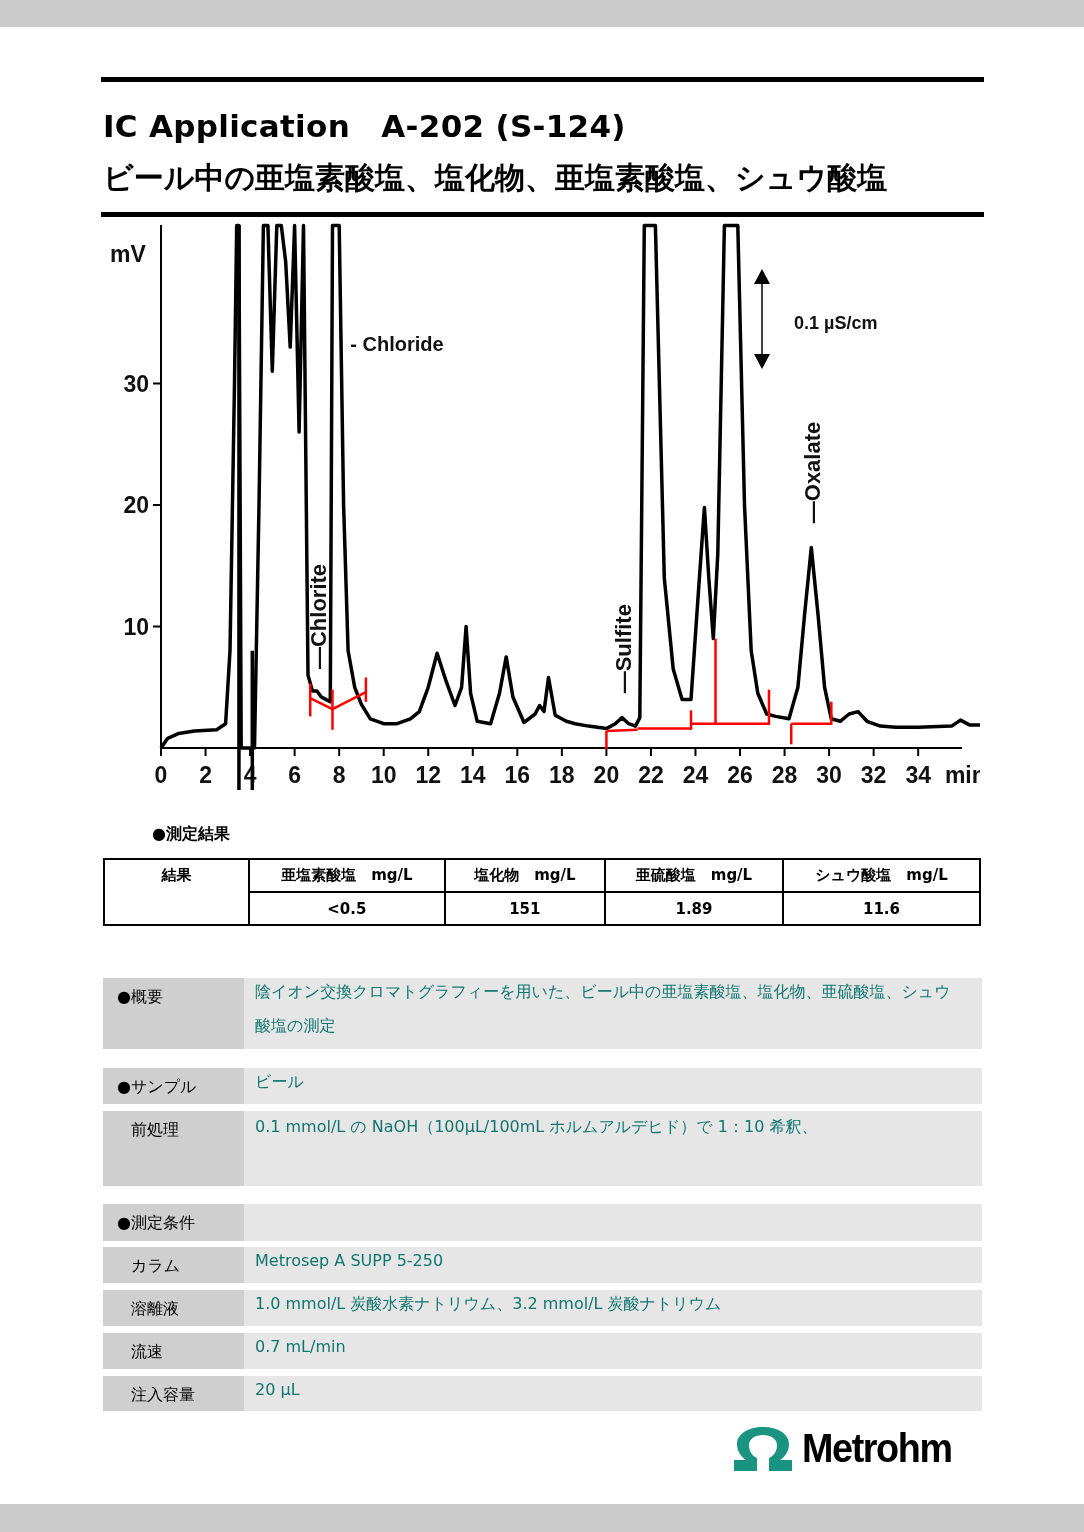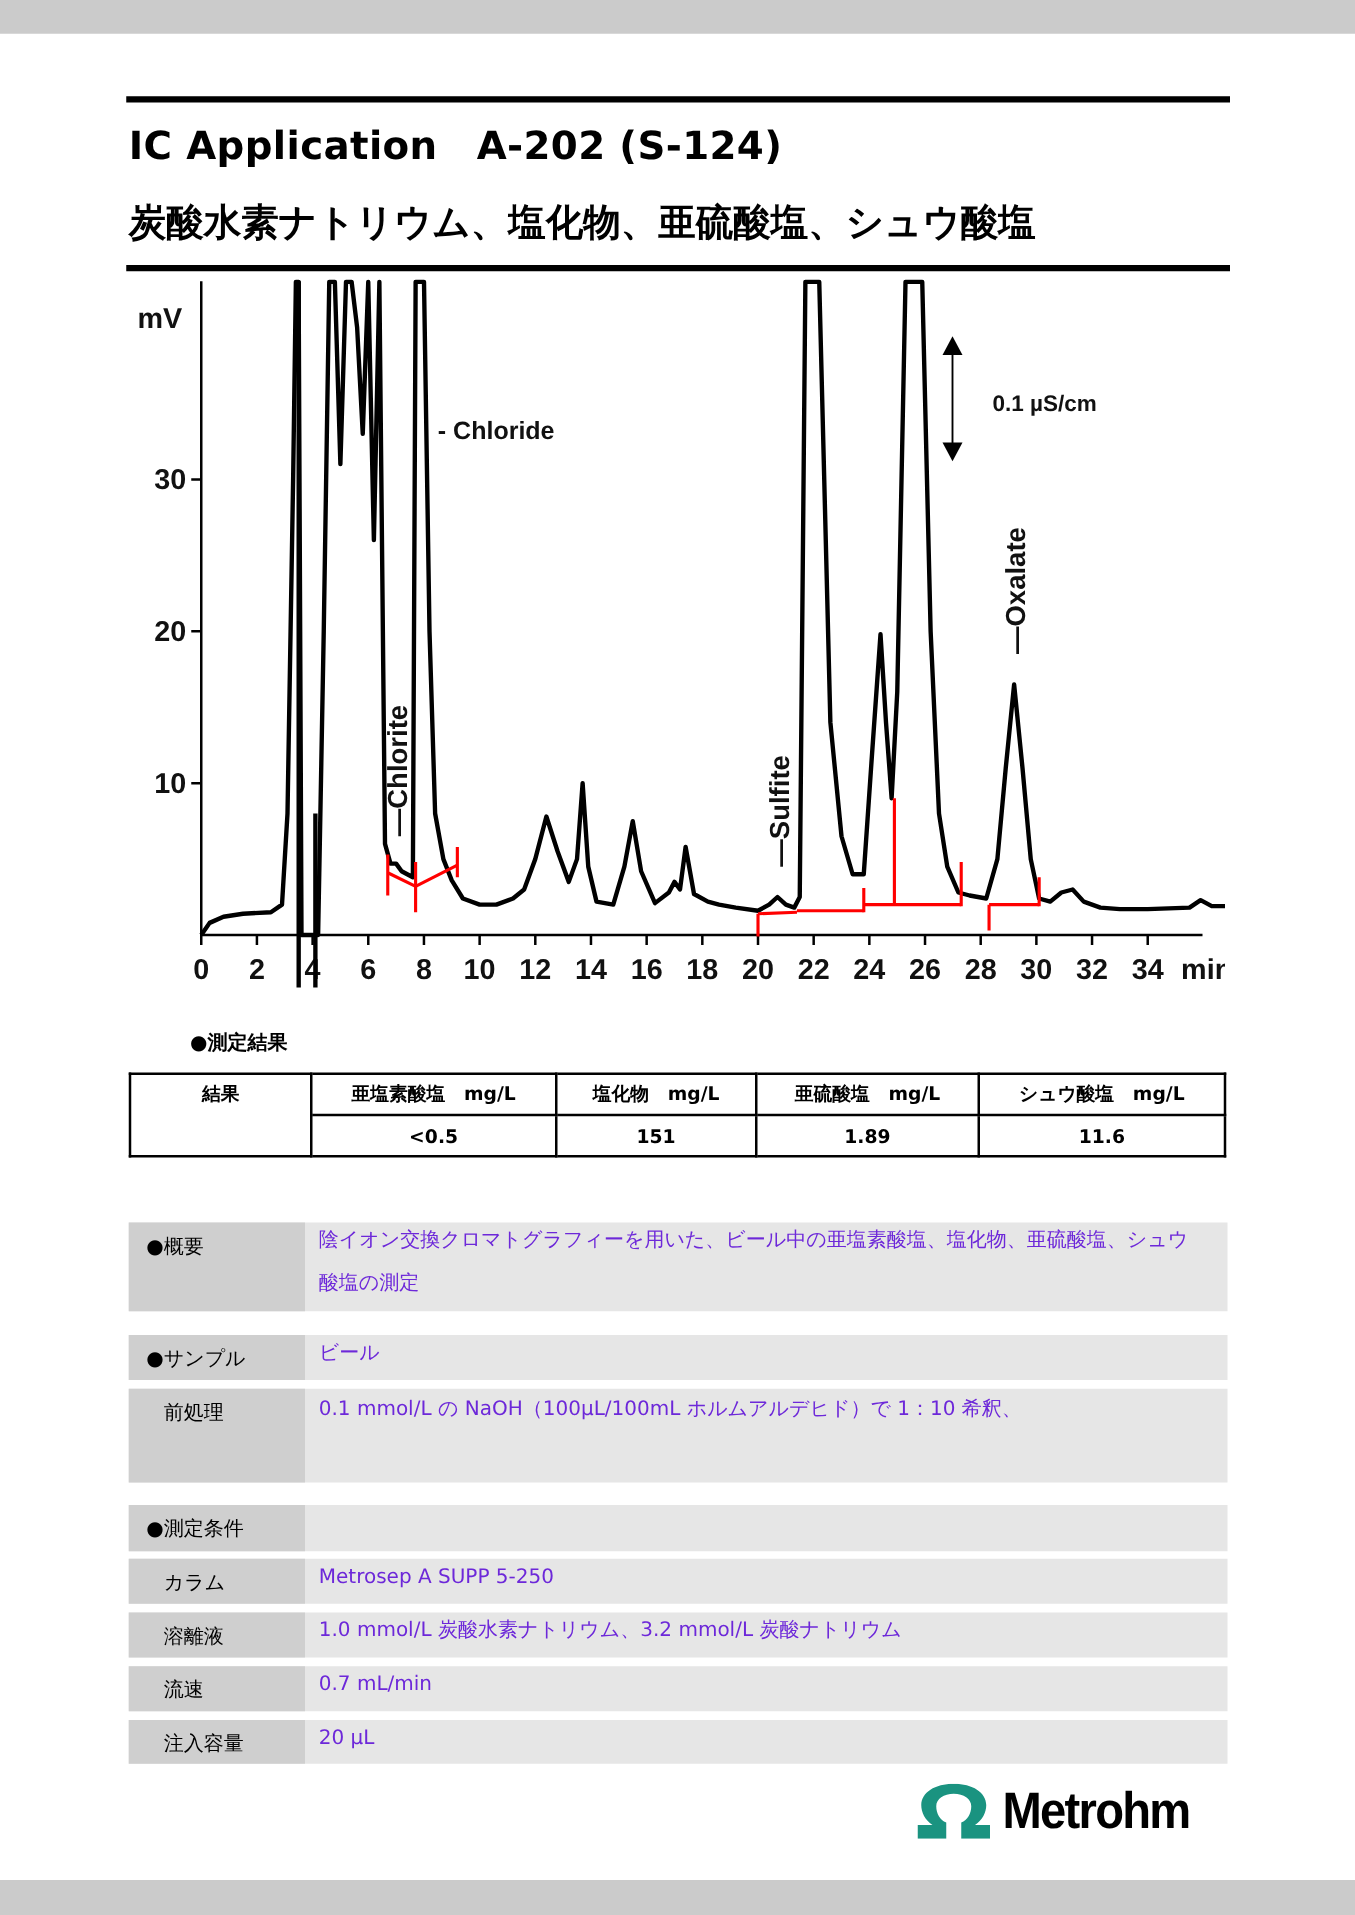--- a/index.html
+++ b/index.html
@@ -1,42 +1,42 @@
 <!DOCTYPE html>
 <html><head>
 <meta charset="utf-8">
 <style>
   * { box-sizing: border-box; margin: 0; padding: 0; }
   html, body { width: 1084px; height: 1532px; background: #ffffff; overflow: hidden; }
   body { position: relative; font-family: "DejaVu Sans", sans-serif; color: #000; }
   .band-top { position: absolute; left: 0; top: 0; width: 1084px; height: 27px; background: #cbcbcb; }
   .band-bottom { position: absolute; left: 0; top: 1504px; width: 1084px; height: 28px; background: #cbcbcb; }
   .rule { position: absolute; left: 101px; width: 883px; height: 5px; background: #000; }
-  .title1 { position: absolute; left: 103px; top: 96px; font-size: 31px; font-weight: bold; letter-spacing: 0.3px; white-space: pre; text-align: right; }
+  .title1 { position: absolute; left: 103px; top: 106px; font-size: 31px; font-weight: bold; letter-spacing: 0.3px; white-space: pre; text-align: right; }
   .title2 { position: absolute; left: 103px; top: 158px; font-size: 30px; font-weight: bold; white-space: nowrap; }
   .chart { position: absolute; left: 100px; top: 222px; width: 880px; height: 580px; }
   .section-head { position: absolute; left: 104px; top: 824px; font-size: 16px; font-weight: bold; margin-left: 48px; }
   table.results { position: absolute; left: 103px; top: 858px; width: 878px; border-collapse: collapse; font-size: 15px; }
   table.results td { border: 2px solid #000; text-align: center; height: 33px; padding: 0 16px; font-weight: bold; }
   table.results td.hdr-label { vertical-align: top; padding-top: 6px; width: 145px; }
   .info-row { position: absolute; left: 103px; width: 879px; display: flex; background: #e6e6e6; }
   .info-row .lbl { width: 141px; background: #cfcfcf; font-weight: normal; font-size: 16px; padding: 9px 0 0 14px; }
   .info-row .lbl.indent { padding-left: 28px; }
-  .info-row .val { flex: 1; padding: 9px 0 0 11px; font-size: 16px; line-height: 34px; margin-top: -9px; padding-top: 6px; color: #6d28d9; }
+  .info-row .val { flex: 1; padding: 9px 0 0 11px; font-size: 16px; line-height: 34px; margin-top: -9px; padding-top: 6px; color: #0f766e; }
   .logo { position: absolute; left: 734px; top: 1425px; display: flex; align-items: center; }
   .logo .word { font-family: "Liberation Sans", sans-serif; font-weight: bold; font-size: 41px; letter-spacing: -1.5px; margin-left: 10px; transform: scaleX(0.92); transform-origin: left; }
 </style>
 </head>
 <body>
 
 <div class="band-top"></div>
 
 <div class="rule" style="top:77px"></div>
 <div class="title1">IC Application　A-202 (S-124)</div>
-<div class="title2">炭酸水素ナトリウム、塩化物、亜硫酸塩、シュウ酸塩</div>
+<div class="title2">ビール中の亜塩素酸塩、塩化物、亜塩素酸塩、シュウ酸塩</div>
 <div class="rule" style="top:212px"></div>
 
 <div class="chart">
   <svg id="chromSvg" width="880" height="580" viewBox="0 0 880 580" xmlns="http://www.w3.org/2000/svg">
     <g id="axes">
         <line x1="61" y1="3" x2="61" y2="526" stroke="#000" stroke-width="2"></line>
         <line x1="61" y1="526" x2="862" y2="526" stroke="#000" stroke-width="2"></line>
         <line x1="53" y1="404.5" x2="61" y2="404.5" stroke="#000" stroke-width="2"></line>
         <text x="49" y="412.5" text-anchor="end" font-size="23" font-family="&quot;Liberation Sans&quot;, sans-serif" font-weight="bold" fill="#111">10</text>
         <line x1="53" y1="283" x2="61" y2="283" stroke="#000" stroke-width="2"></line>

